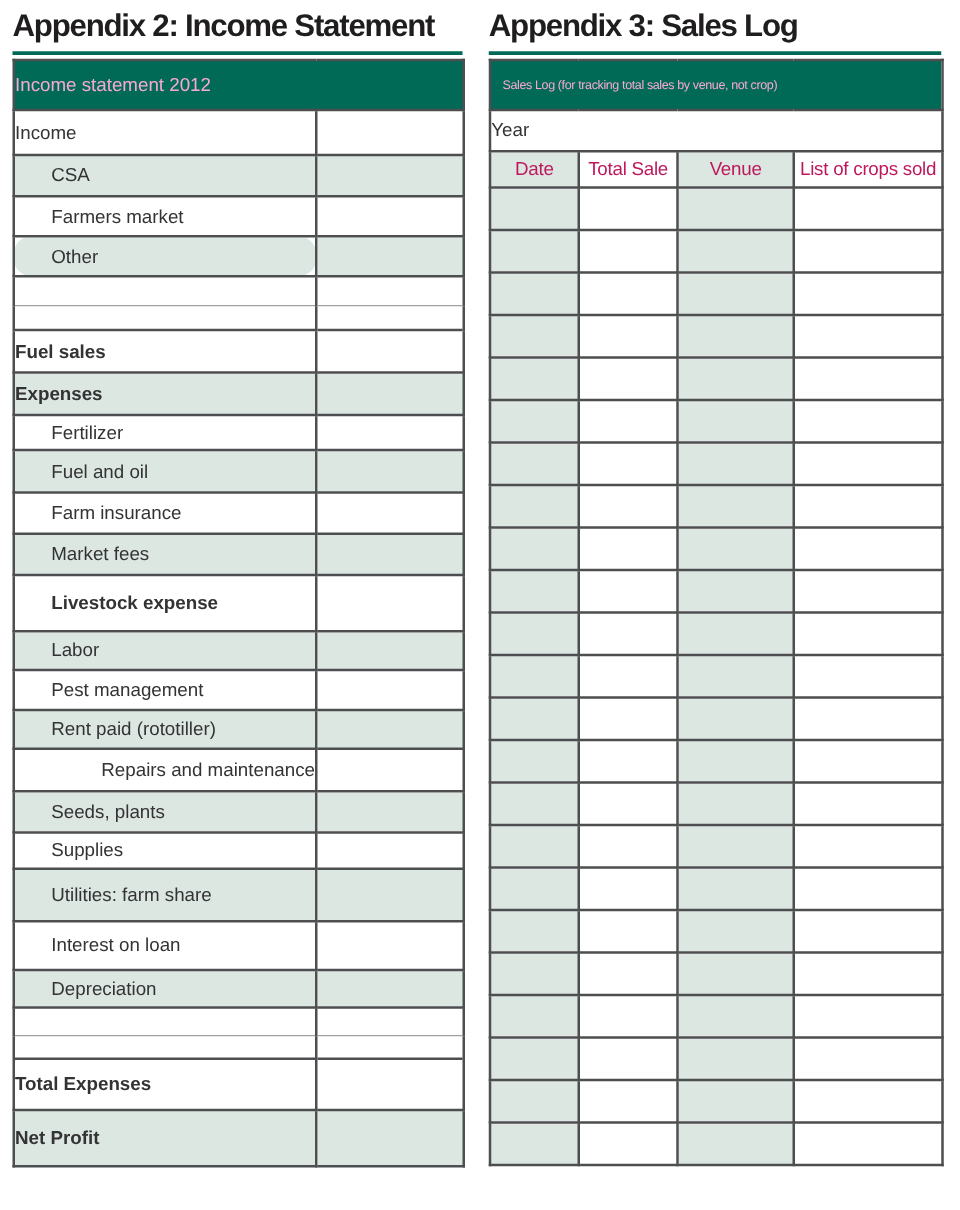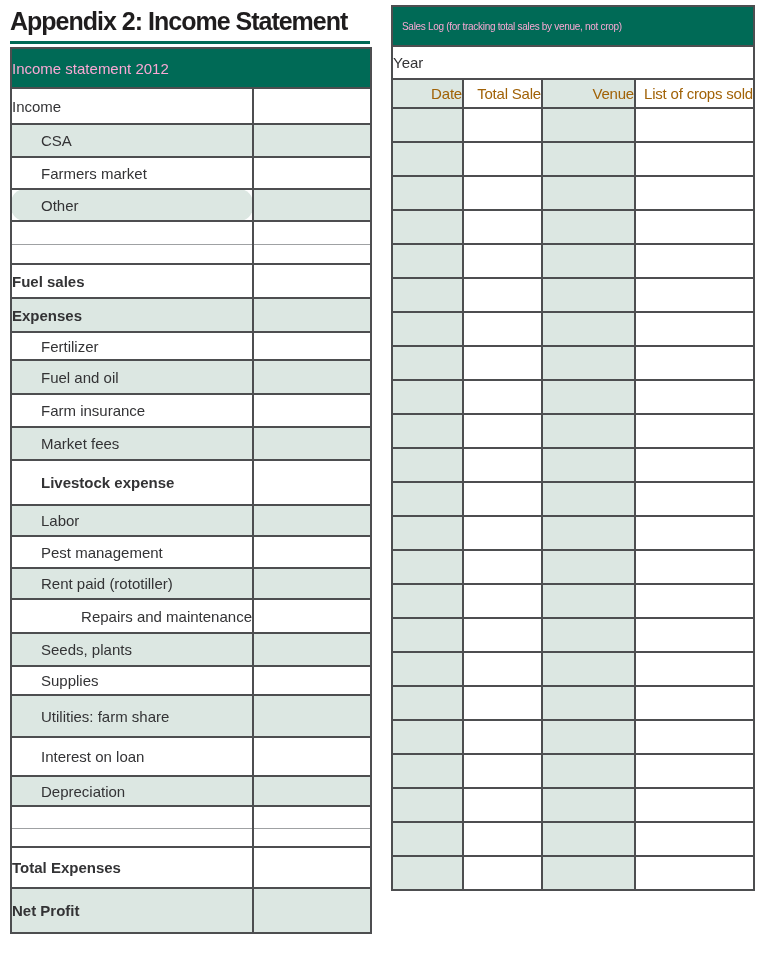--- a/index.html
+++ b/index.html
@@ -36,21 +36,21 @@
   #sales-header{font-size:10px;letter-spacing:-0.3px;white-space:nowrap;padding-left:9px;}
   td.label{text-align:left;padding-left:12px;}
   td.label.indent{padding-left:29px;}
   td.label.bold{font-weight:bold;}
   .shaded{background:var(--shade);}
   tr.row-blank td{
     border-top:1px solid var(--border-light);
     border-bottom:1px solid var(--border-light);
   }
   td.year-cell{height:31px;padding-left:10px;}
-  th.colhead{height:27px;text-align:right;font-size:13.5px;letter-spacing:-0.2px;color:#a16207;}
+  th.colhead{height:27px;text-align:center;font-size:13.5px;letter-spacing:-0.2px;color:#be185d;}
   td.sales-cell{height:32px;}
 </style>
 </head>
 <body>
 
 <div class="col" id="col-left">
   <h1 class="apx-title">Appendix 2: Income Statement</h1>
   <table class="sheet">
     <colgroup>
       <col style="width:242px">
@@ -164,20 +164,21 @@
         </tr>
         <tr>
           <td class="label bold shaded" style="height: 43px;">Net Profit</td>
           <td class="shaded"></td>
         </tr>
       </tbody>
   </table>
 </div>
 
 <div class="col" id="col-right">
+  <h1 class="apx-title">Appendix 3: Sales Log</h1>
   <table class="sheet">
     <colgroup id="right-colgroup">
         <col style="width: 71px;">
         <col style="width: 79px;">
         <col style="width: 93px;">
         <col style="width: 119px;">
       </colgroup>
     <thead>
       <tr>
         <th class="teal-band" id="sales-header" colspan="4">Sales Log (for tracking total sales by venue, not crop)</th>

